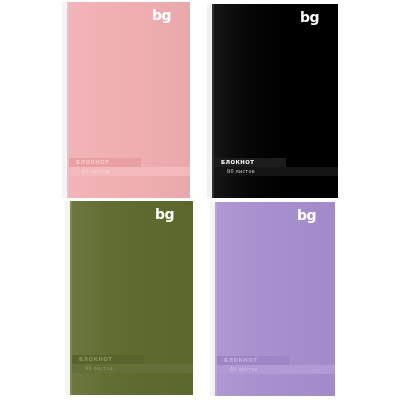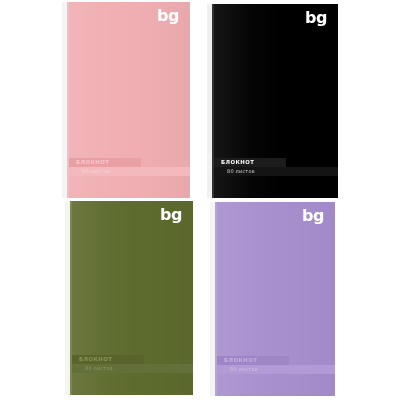--- a/index.html
+++ b/index.html
@@ -49,22 +49,22 @@
     background:linear-gradient(90deg,
         rgba(255,255,255,0.085) 0%,
         rgba(255,255,255,0.025) 28%,
         rgba(255,255,255,0.00) 55%,
         rgba(0,0,0,0.035) 100%);
     pointer-events:none;
   }
   
   .logo{
     position:absolute;
-    top:8px; right:11px;
-    font-size:16px;
+    top:8px; right:19px;
+    font-size:14px;
     line-height:11px;
     font-weight:bold;
     letter-spacing:-0.5px;
     font-family:"DejaVu Sans", sans-serif;
   }
   
   .label{
     position:absolute;
     left:7px;
     bottom:22px;

